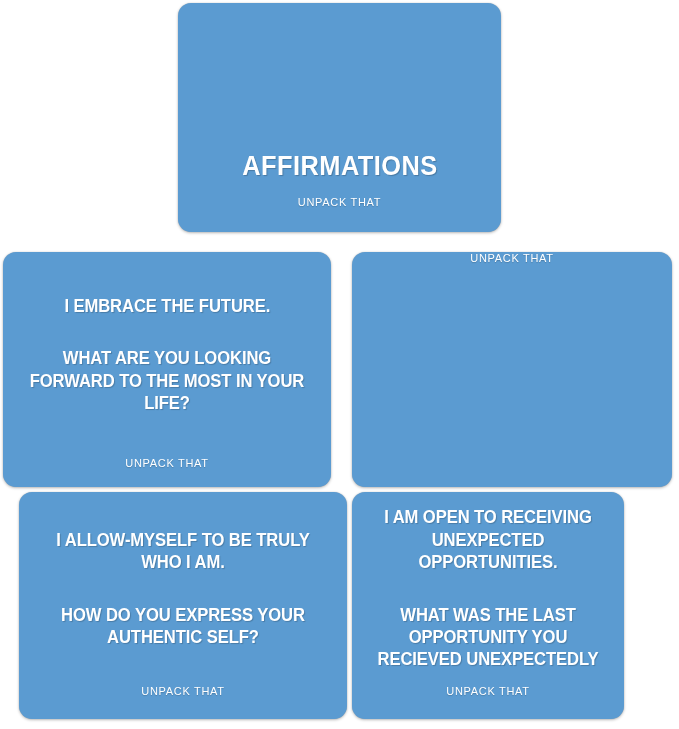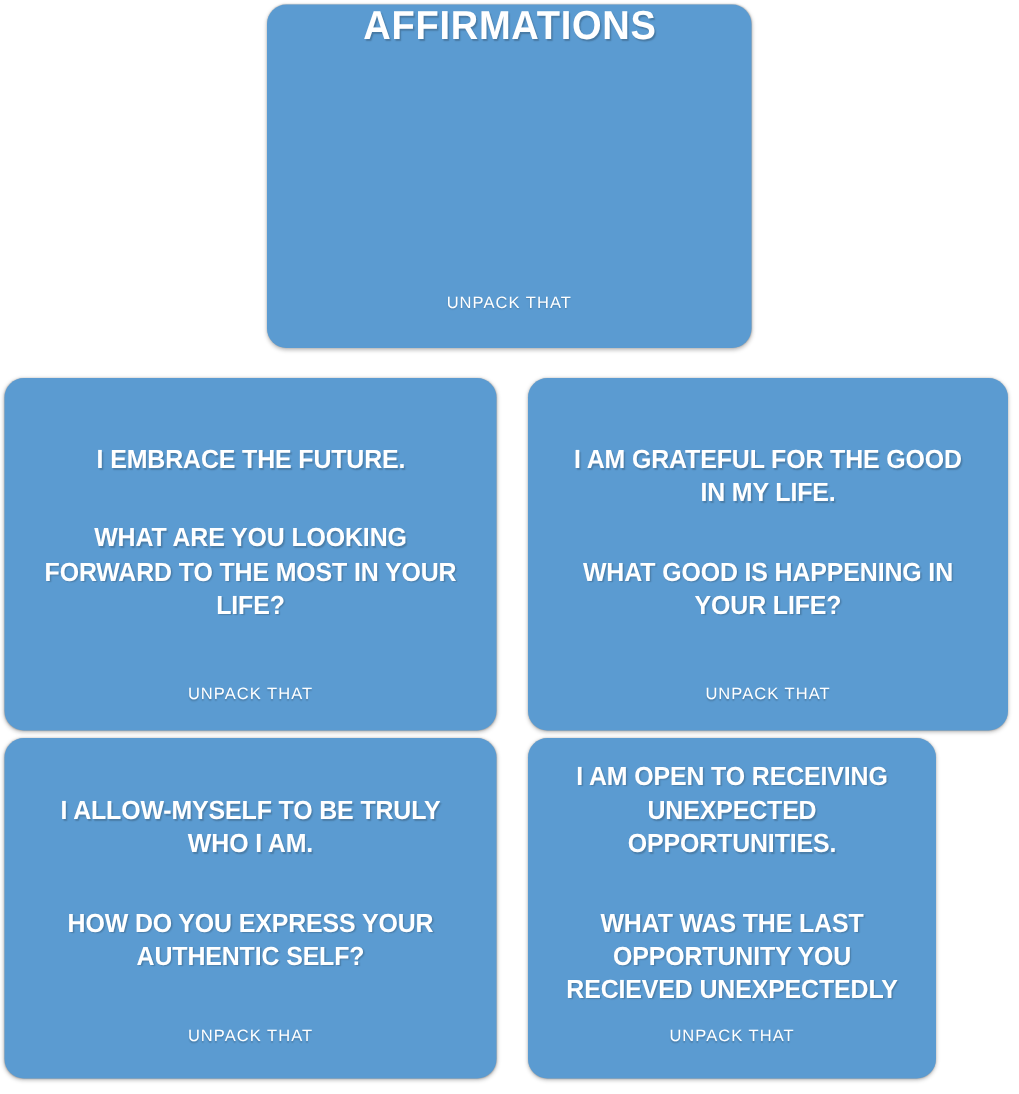--- a/index.html
+++ b/index.html
@@ -49,21 +49,21 @@
     width: 328px;
     height: 235px;
   }
   .card-r1c2 {
     left: 352px;
     top: 252px;
     width: 320px;
     height: 235px;
   }
   .card-r2c1 {
-    left: 3px;
+    left: 19px;
     top: 492px;
     width: 328px;
     height: 227px;
   }
   .card-r2c2 {
     left: 352px;
     top: 492px;
     width: 272px;
     height: 227px;
   }
@@ -130,21 +130,21 @@
     text-shadow: 0 1px 1px rgba(0,0,0,0.18);
     width: 100%;
   }
 
   .footer-title-card { padding-bottom: 24px; }
   .footer-r1 { padding-bottom: 18px; }
   .footer-r2 { padding-bottom: 22px; }
 
   
   .title-card-body {
-    justify-content: flex-start;
+    justify-content: flex-end;
     padding-bottom: 14px;
   }
 </style>
 </head>
 <body>
 
 <div class="deck">
 
   <div class="card card-title-card">
     <div class="card-body title-card-body">
@@ -155,24 +155,20 @@
 
   <div class="card card-r1c1">
     <div class="card-body">
       <p class="affirm-line">I EMBRACE THE FUTURE.</p>
       <p class="prompt-line">WHAT ARE YOU LOOKING FORWARD TO THE MOST IN YOUR LIFE?</p>
     </div>
     <div class="card-footer footer-r1">UNPACK THAT</div>
   </div>
 
   <div class="card card-r1c2">
-    <div class="card-body">
-      <p class="affirm-line">I AM GRATEFUL FOR THE GOOD IN MY LIFE.</p>
-      <p class="prompt-line">WHAT GOOD IS HAPPENING IN YOUR LIFE?</p>
-    </div>
     <div class="card-footer footer-r1">UNPACK THAT</div>
   </div>
 
   <div class="card card-r2c1">
     <div class="card-body">
       <p class="affirm-line">I ALLOW-MYSELF TO BE TRULY WHO I AM.</p>
       <p class="prompt-line">HOW DO YOU EXPRESS YOUR AUTHENTIC SELF?</p>
     </div>
     <div class="card-footer footer-r2">UNPACK THAT</div>
   </div>

